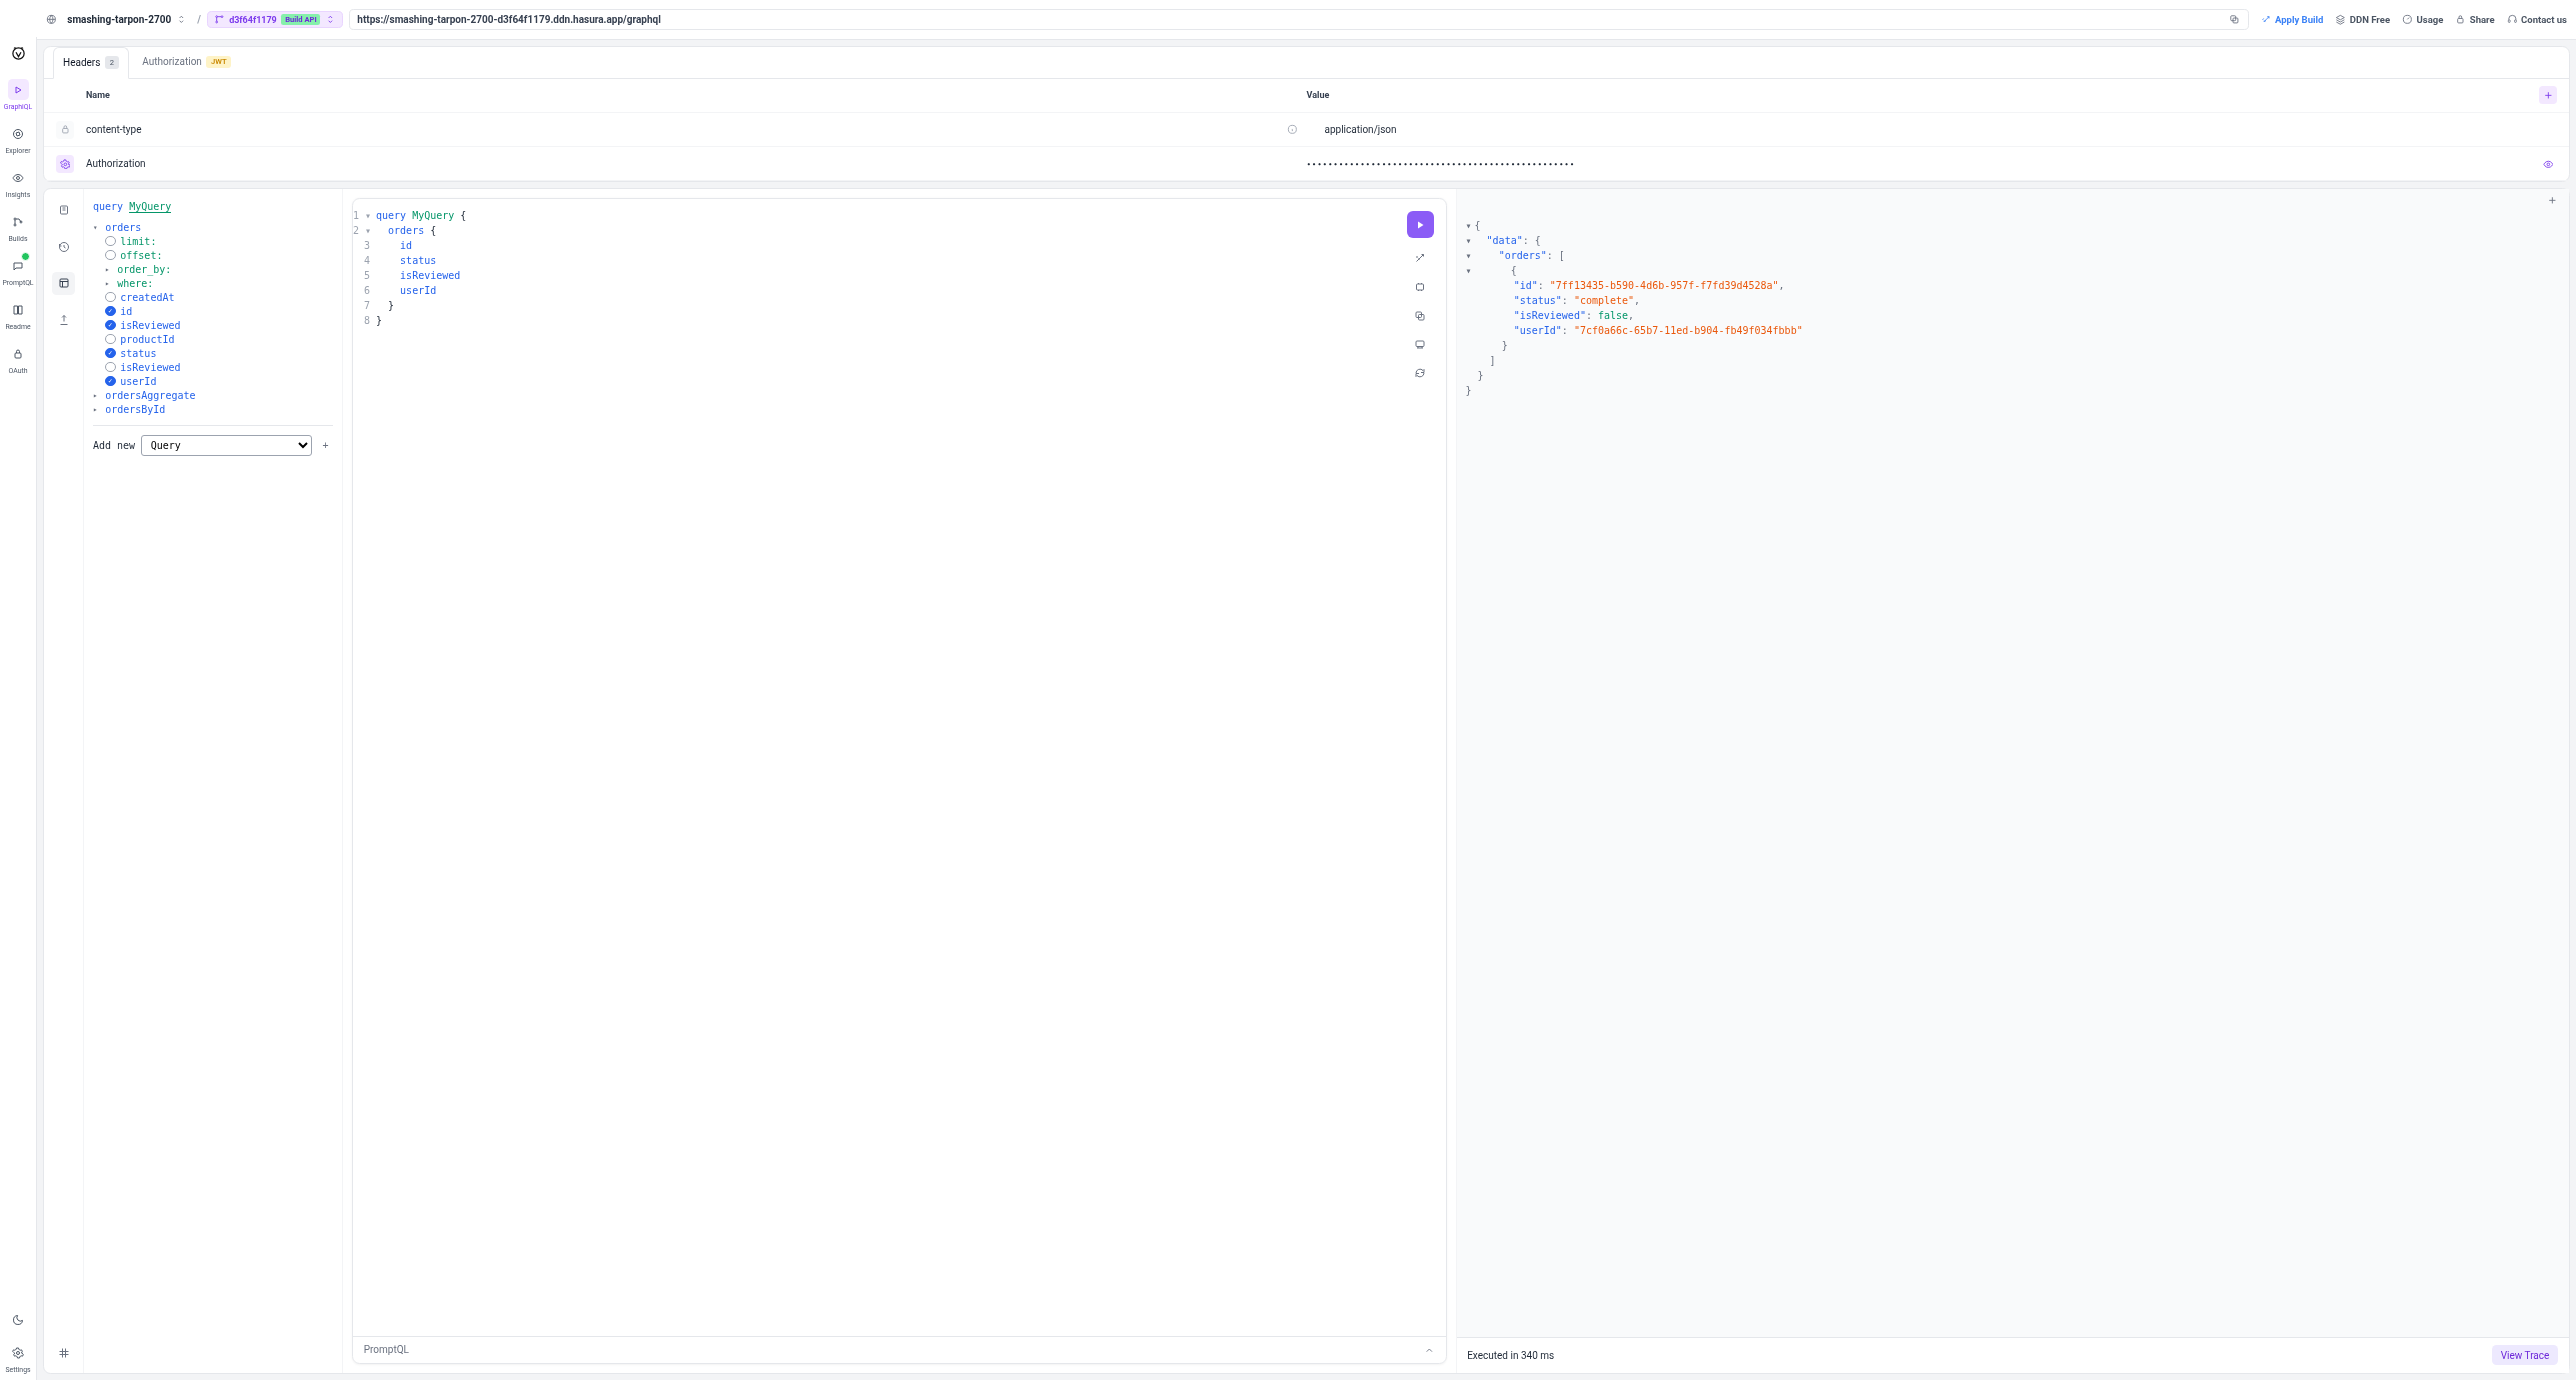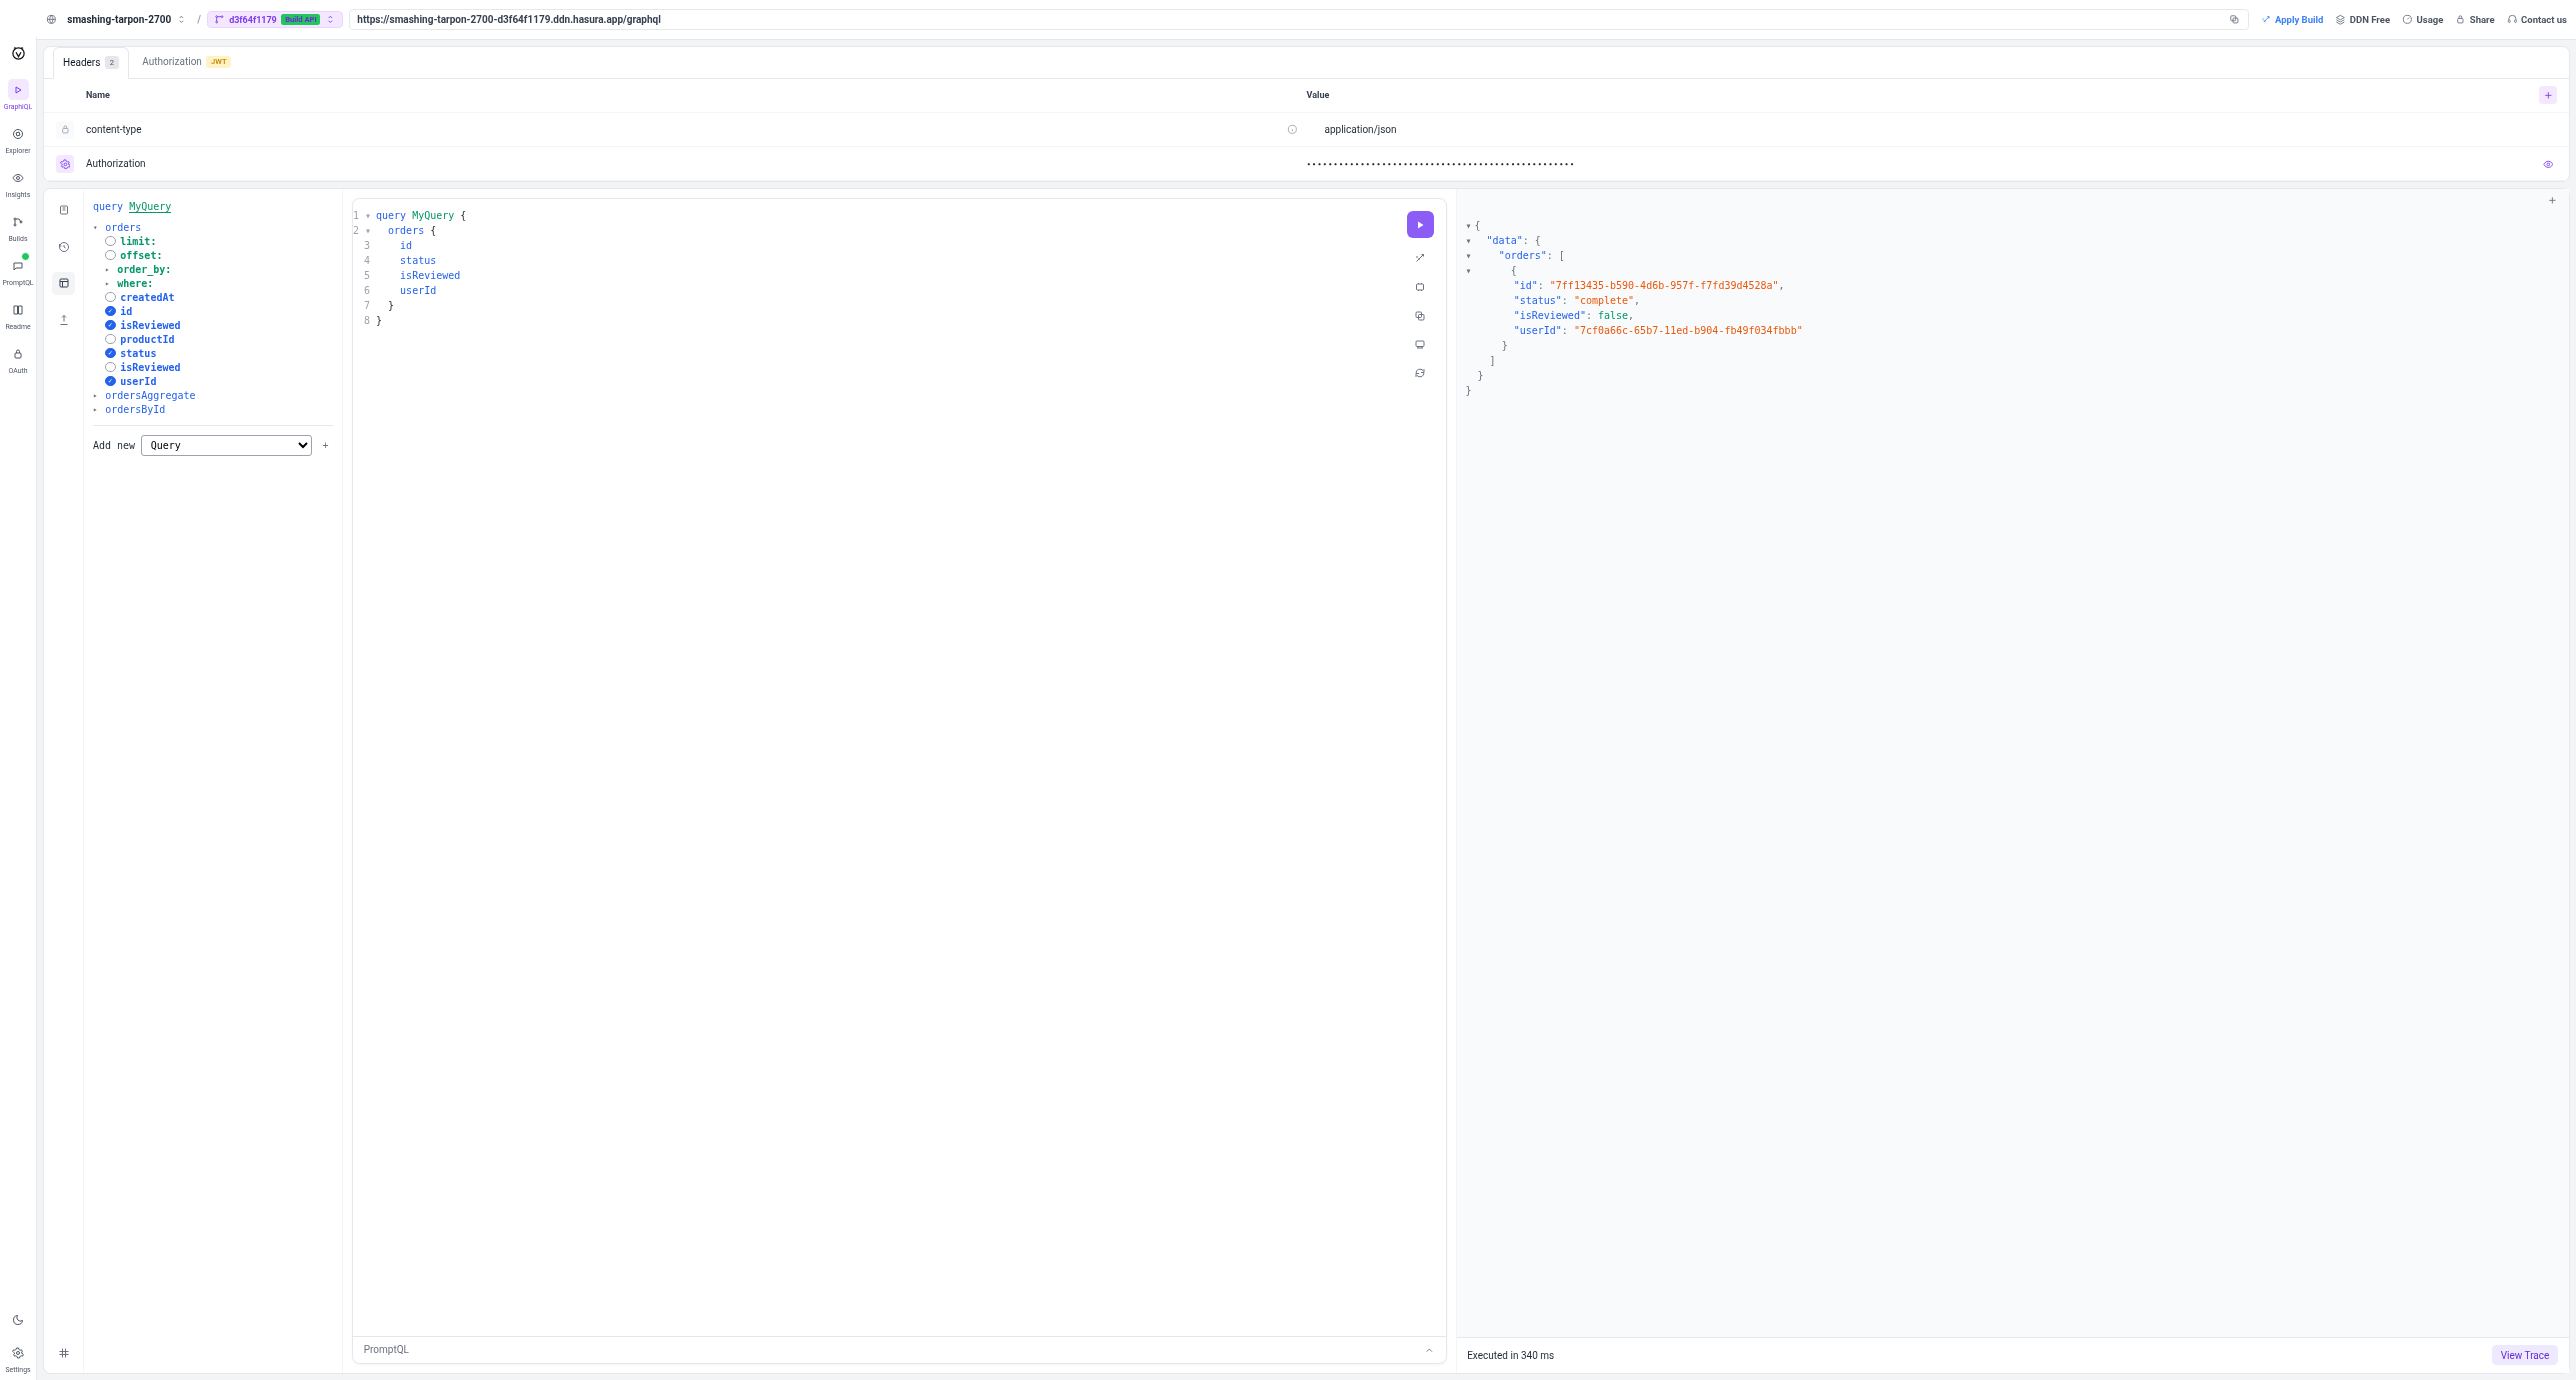--- a/index.html
+++ b/index.html
@@ -15,21 +15,21 @@
 .sidebar-main .icon-wrap { width: 21px; height: 21px; display:flex; align-items:center; justify-content:center; }
 .sidebar-main .spacer { flex: 1; }
 .sidebar-main .badge-dot { position:absolute; top:3px; right:3px; width:9px; height:9px; background:#22c55e; border:1.5px solid #fff; border-radius:50%; display:flex; align-items:center; justify-content:center; font-size:5.3px; color:#fff;}
 
 
 .main { flex: 1; display: flex; flex-direction: column; min-width: 0;}
 .topbar { height: 40px; border-bottom: 0.8px solid #e5e7eb; display: flex; align-items: center; padding: 0 9px; gap: 6px; font-weight: bold; }
 .project-sel { display:flex; align-items:center; gap:4.6px; font-size:10px; cursor:pointer; padding: 3px 4.6px;}
 .breadcrumb-sep { color:#9ca3af; }
 .build-pill { display:flex; align-items:center; gap:4.6px; background:#f3e8ff; border:0.8px solid #e9d5ff; border-radius:4.6px; padding:2.3px 6px; font-size:9px; color:#7c3aed; cursor:pointer;}
-.build-pill .api-badge { background:#22c55e; color:#6d28d9; font-size:7.6px; padding:0.8px 3.8px; border-radius:2.3px; }
+.build-pill .api-badge { background:#86efac; color:#6d28d9; font-size:7.6px; padding:0.8px 3.8px; border-radius:2.3px; }
 .url-box { flex:1; border:0.8px solid #e5e7eb; border-radius:4.6px; padding:3.8px 7.6px; font-size:10px; color:#374151; display:flex; align-items:center; gap:6px; min-width:0;}
 .url-box .url-text { flex:1; overflow:hidden; text-overflow:ellipsis; white-space:nowrap;}
 .top-actions { display:flex; align-items:center; gap:12px; margin-left: 6px;}
 .top-action { display:flex; align-items:center; gap:3.8px; font-size:9.5px; color:#4b5563; cursor:pointer; white-space:nowrap;justify-content:center;}
 .top-action.apply { color:#3b82f6; }
 
 
 .content { flex:1; background:#f3f4f6; padding: 6px; display:flex; flex-direction:column; gap:6px; min-height:0;}
 
 
@@ -60,21 +60,21 @@
 .gql-toolbar { width:40px; border-right:0.8px solid #f3f4f6; display:flex; flex-direction:column; align-items:center; padding:9px 0; gap:13.7px;}
 .gql-toolbar .tb-btn { width:23px; height:23px; border-radius:4.6px; display:flex; align-items:center; justify-content:center; cursor:pointer; color:#6b7280;}
 .gql-toolbar .tb-btn.active { background:#f3f4f6; color:#374151;}
 
 
 .doc-explorer { width:259px; border-right:0.8px solid #f3f4f6; padding:12px 9px; font-family: ui-monospace, Menlo, Monaco, monospace; font-size:10px; overflow:auto;}
 .doc-explorer .query-head { color:#2563eb; margin-bottom:7.6px;}
 .doc-explorer .query-head .kw { color:#2563eb;}
 .doc-explorer .query-head .name { color:#059669; border-bottom:0.8px solid #059669;}
 .doc-explorer .tree { list-style:none; padding-left:0;}
-.doc-explorer .tree ul { list-style:none; padding-left:12px;font-weight:bold;}
+.doc-explorer .tree ul { list-style:none; padding-left:12px;}
 .doc-explorer .tree li { padding:1.5px 0; display:flex; align-items:center; gap:4.6px; cursor:pointer;}
 .doc-explorer .caret { color:#6b7280; width:7.6px; font-size:7.6px;}
 .doc-explorer .field-check { width:10.7px; height:10.7px; border:1.1px solid #9ca3af; border-radius:50%; display:inline-flex; align-items:center; justify-content:center; flex-shrink:0;}
 .doc-explorer .field-check.checked { background:#2563eb; border-color:#2563eb;}
 .doc-explorer .field-check.checked::after { content:"✓"; color:#fff; font-size:6.9px; line-height:1;}
 .doc-explorer .field { color:#2563eb;}
 .doc-explorer .field.arg { color:#059669;}
 .doc-explorer .divider { border:none; border-top:0.8px solid #e5e7eb; margin:9px 0;}
 .doc-explorer .add-row { display:flex; align-items:center; gap:6px; font-family: ui-monospace, Menlo, monospace; font-size:10px;}
 .doc-explorer select { flex:1; border:0.8px solid #9ca3af; border-radius:3px; padding:3px 4.6px; font-family:inherit; font-size:10px; background:#fff;}

